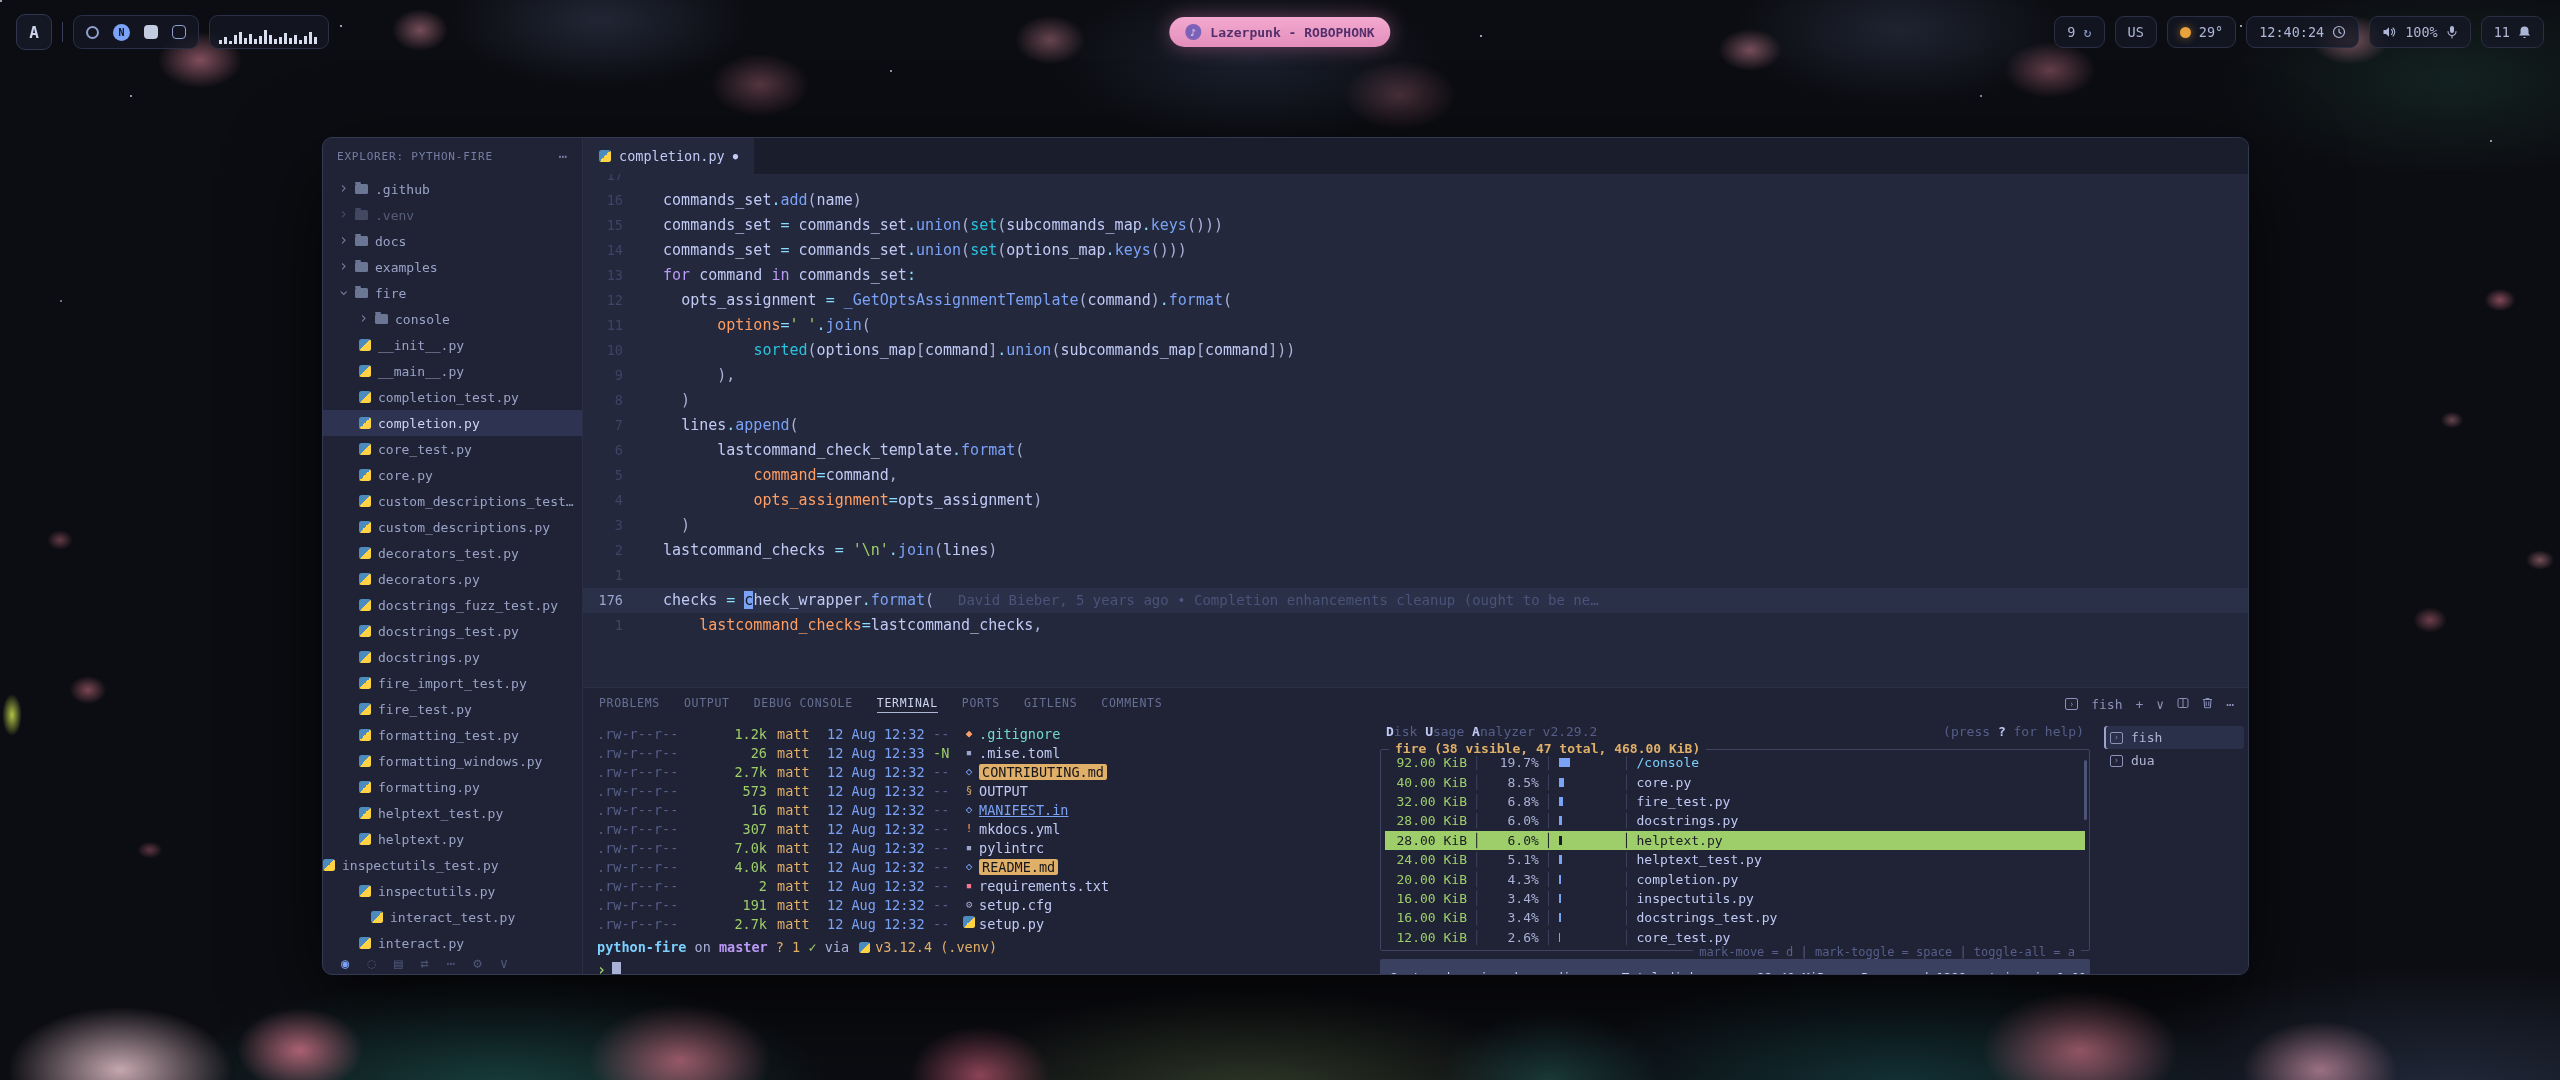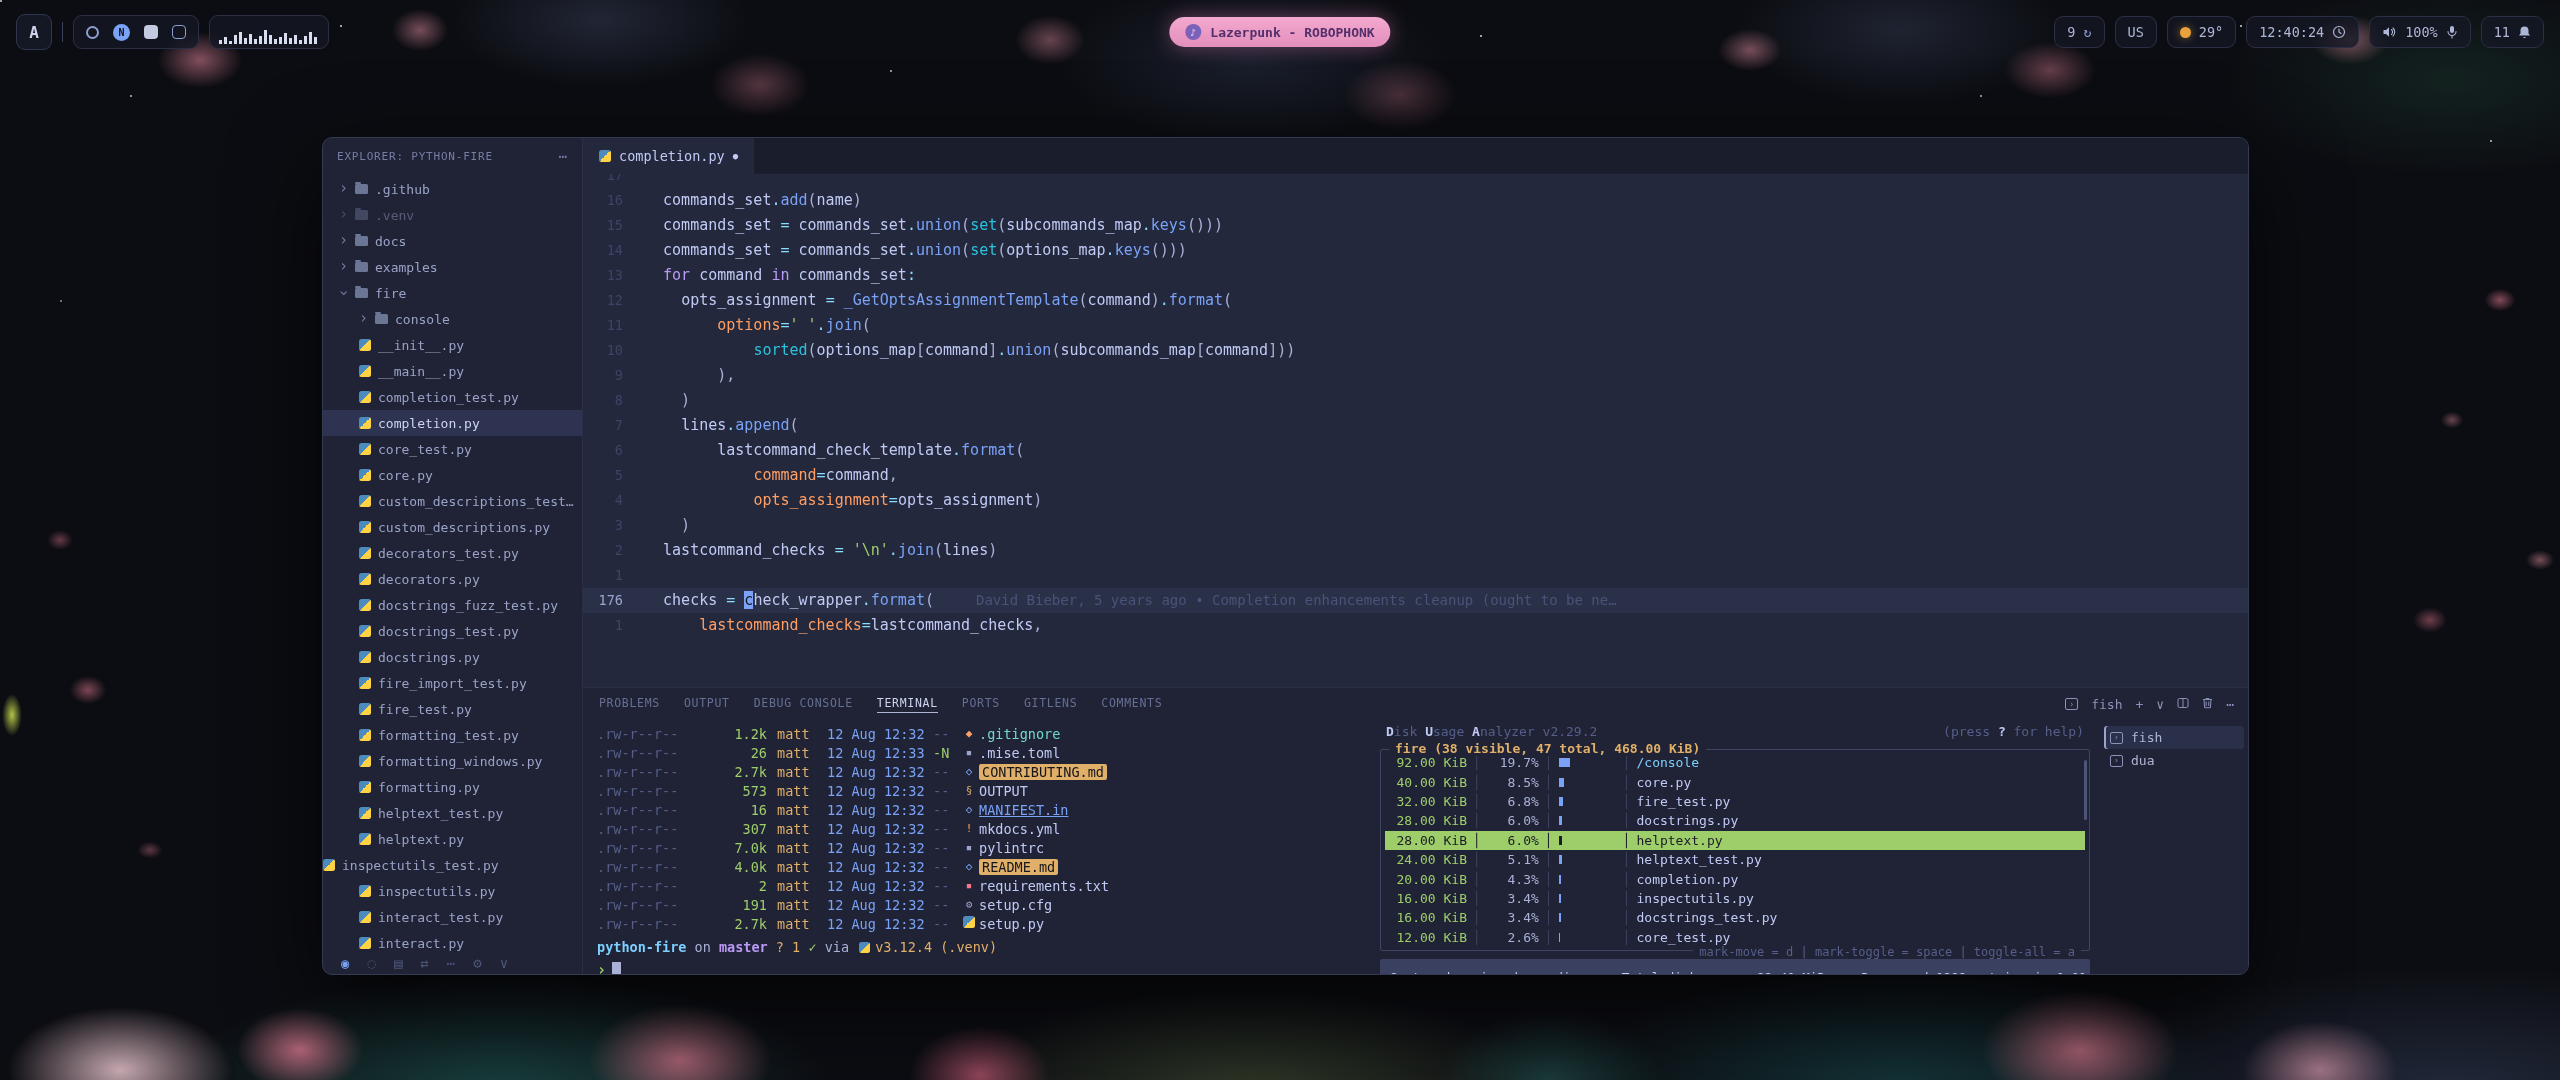--- a/index.html
+++ b/index.html
@@ -92,21 +92,21 @@
   .editor{flex:1;background:#23283c;overflow:hidden;position:relative}
   .cl{display:flex;height:25px;line-height:25px;font-size:15px;white-space:pre}
   .cl.clip{margin-top:-11px}
   .cl.curline{background:#2a3047}
   .ln{width:62px;padding-right:22px;text-align:right;flex-shrink:0;color:#3d4466;font-size:13.5px}
   .curline .ln{color:#9aa5ce}
   .codeseg{white-space:pre}
   .tk-pl{color:#a9b1d6}.tk-v{color:#c0caf5}.tk-op{color:#89ddff}.tk-fn{color:#7aa2f7}
   .tk-kw{color:#bb9af7}.tk-str{color:#9ece6a}.tk-arg{color:#ff9e64}.tk-bi{color:#2ac3de}
   .tk-cur{background:#7aa2f7;color:#16161e}
-  .blame{color:#4a5379;margin-left:42px;font-size:14px}
+  .blame{color:#4a5379;margin-left:24px;font-size:14px}
 
   
   .panel{height:287px;flex-shrink:0;border-top:1px solid #2a2f45;display:flex;flex-direction:column;background:#1f2335}
   .panel-tabs{height:32px;display:flex;align-items:center;padding-left:16px;flex-shrink:0}
   .ptab{font-size:11.5px;letter-spacing:.7px;color:#666f94}
   .ptab.active{color:#cdd4f0;box-shadow:inset 0 -1px 0 #aeb6d6;padding-bottom:3px}
   .ptab-right{margin-left:auto;display:flex;align-items:center;gap:13px;padding-right:14px;color:#8a92b8;font-size:13px}
   .term-glyph{width:13px;height:12px;border:1px solid #8a92b8;border-radius:2px;font-size:8px;display:inline-flex;align-items:center;justify-content:center;color:#8a92b8}
   .panel-body{flex:1;display:flex;min-height:0}
 
@@ -377,21 +377,21 @@
           <span class="tlabel">helptext.py</span>
         </div>
         <div class="titem" style="">
           <span class="pyico"></span>
           <span class="tlabel">inspectutils_test.py</span>
         </div>
         <div class="titem" style="padding-left: 36px;">
           <span class="pyico"></span>
           <span class="tlabel">inspectutils.py</span>
         </div>
-        <div class="titem" style="padding-left: 36px;">
+        <div class="titem" style="padding-left: 48px;">
           <span class="pyico"></span>
           <span class="tlabel">interact_test.py</span>
         </div>
         <div class="titem" style="padding-left: 36px;">
           <span class="pyico"></span>
           <span class="tlabel">interact.py</span>
         </div>
       </div>
   </div>
 

